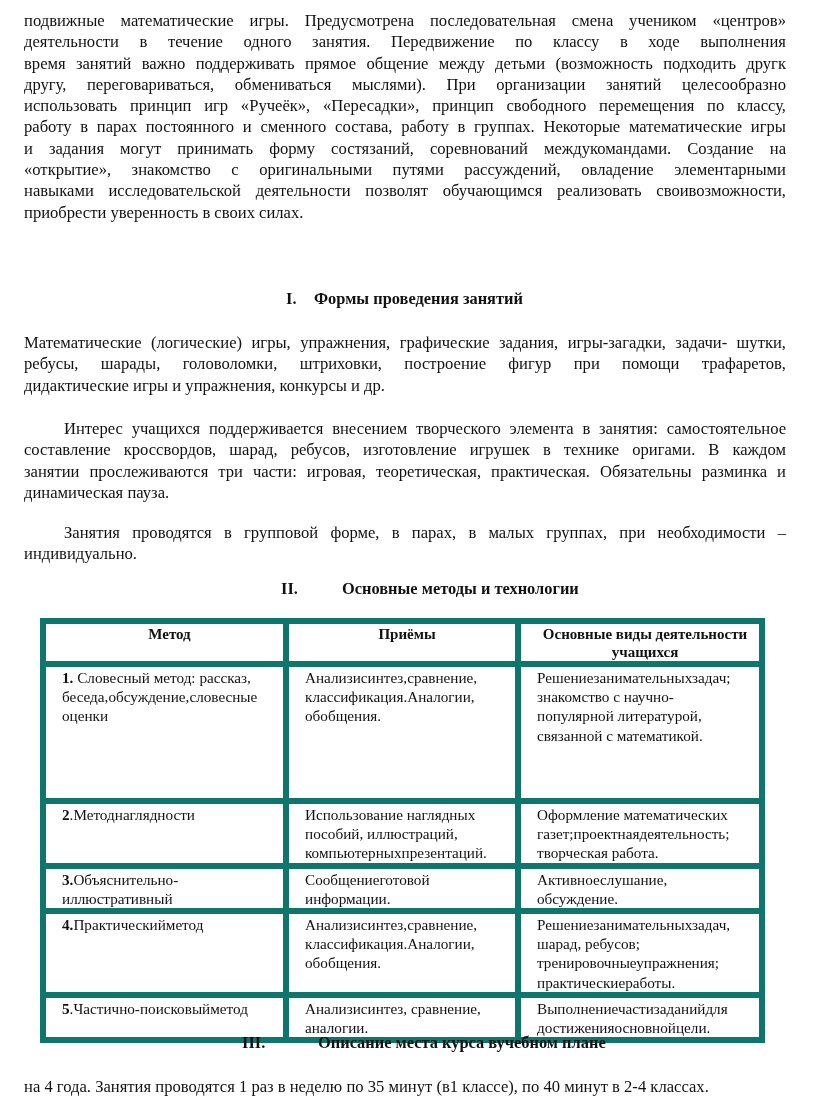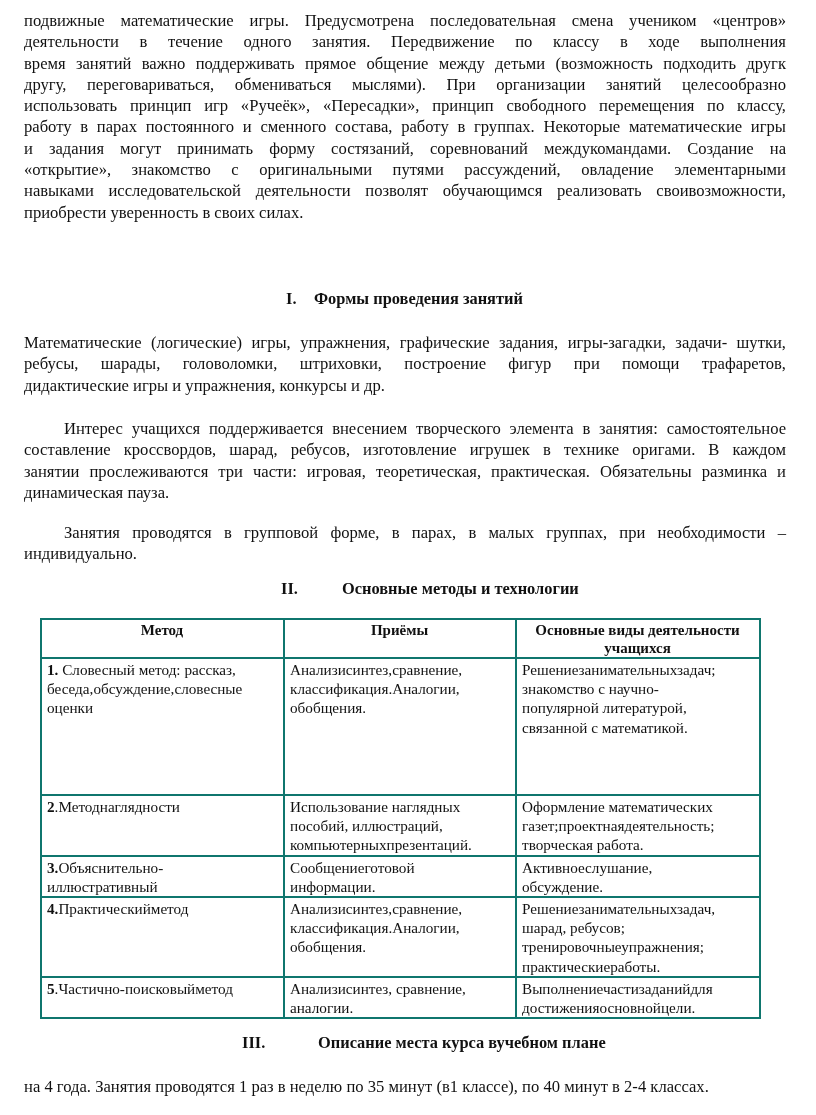--- a/index.html
+++ b/index.html
@@ -23,23 +23,23 @@
     font-family: "Liberation Serif", serif;
   }
   .h .num { position: absolute; }
   .h .txt { position: absolute; }
   table.methods {
     position: absolute; left: 40px; top: 618px;
     border-collapse: collapse; table-layout: fixed;
     width: 719px;
   }
   table.methods td, table.methods th {
-    border: 2px solid #0f766e;
+    border: 6px solid #0f766e;
     vertical-align: top;
-    padding: 1px 6px 0 5px;
+    padding: 1px 6px 0 16px;
     font-size: 15.2px; line-height: 19.2px;
     font-family: "Liberation Serif", serif;
     text-align: left;
   }
   table.methods th { font-weight: bold; text-align: center; font-size: 15px; }
   .cell-line { display: block; white-space: nowrap; }
   .b { font-weight: bold; }
 </style>
 </head>
 <body>

